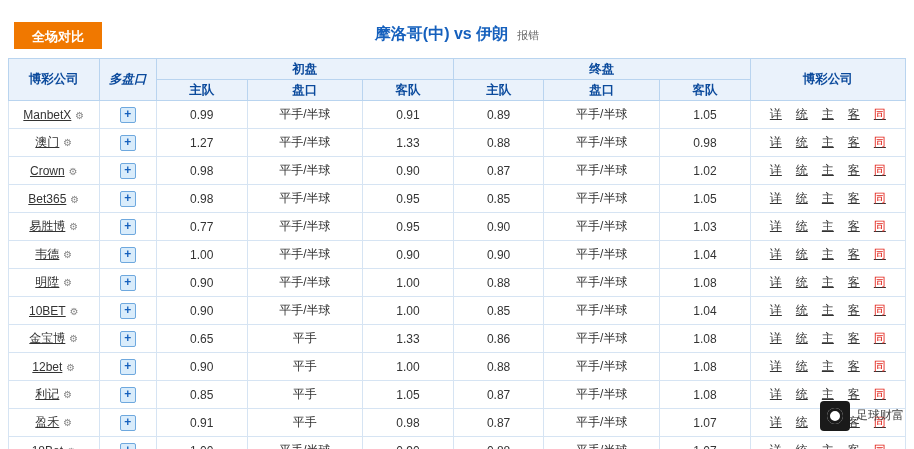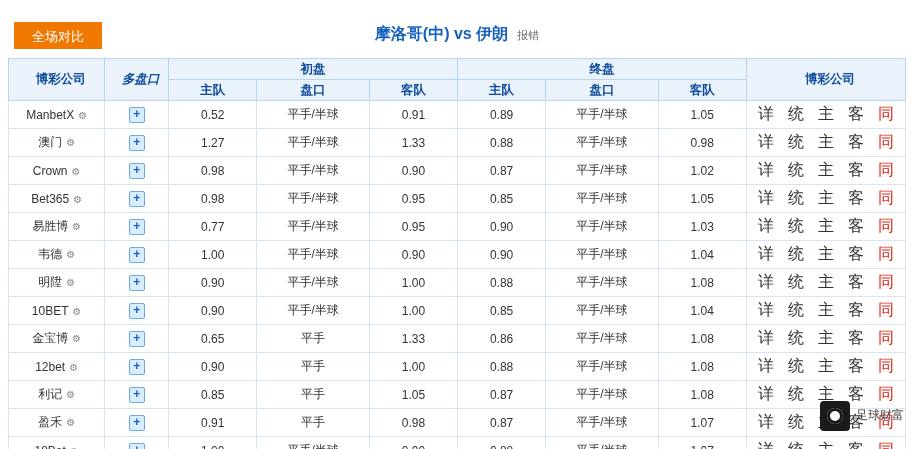--- a/index.html
+++ b/index.html
@@ -15,21 +15,21 @@
   .top-bar{
     position:absolute;left:0;top:0;width:914px;height:10px;
     background:#ffffff;
   }
   .tabs{
     position:absolute;left:14px;top:22px;
     display:flex;
   }
   .tab{
     width:88px;height:27px;line-height:27px;text-align:center;
-    font-size:13px;font-weight:normal;
+    font-size:13px;font-weight:bold;
     border:1px solid #d8d8d8;
     box-sizing:border-box;
     cursor:pointer;
     background:#f5f5f5;color:#333;
   }
   .tab.active{
     background:#f07800;color:#ffffff;border-color:#f07800;
   }
   .match-title{
     position:absolute;left:0;top:24px;width:914px;text-align:center;
@@ -48,45 +48,46 @@
   table.odds th{
     background:#eaf2fb;
     border:1px solid #b9d4ef;
     color:#0b4a9c;
     font-weight:bold;
     height:20px;
     padding:0;
     text-align:center;
     font-size:12.5px;
   }
-  table.odds th.tall{height:40px;padding-left:8px;}
+  table.odds th.tall{height:40px;}
   table.odds td{
     border:1px solid #d6e4f3;
     height:27px;
     padding:0;
     text-align:center;
     color:#333;
     background:#ffffff;
   }
   td.company{
     text-align:left;padding-left:10px;color:#1a1a1a;
     white-space:nowrap;
+    text-decoration:underline;
   }
   .gear{
     display:inline-block;margin-left:4px;
     color:#888;font-size:10px;vertical-align:middle;
   }
   .plus{
     display:inline-block;width:14px;height:14px;line-height:13px;
     border:1px solid #6ea8de;background:#d9ecfb;color:#1560bd;
     font-size:12px;font-weight:bold;text-align:center;
     border-radius:2px;cursor:pointer;
   }
   td.hist{
-    font-size:16px;color:#333;
+    font-size:12px;color:#333;text-decoration:underline;
   }
   td.hist span{cursor:pointer;margin:0 7px;}
   td.hist span.red{color:#e2231a;}
   .col-company{width:86px;}
   .col-more{width:54px;font-style:italic;}
   .col-odd{width:86px;}
   .col-hand{width:110px;margin-left:24px;}
   .col-hist{width:148px;}
   .watermark{
     position:absolute;right:10px;bottom:18px;
@@ -133,21 +134,21 @@
       <th class="col-odd">客队</th>
       <th class="col-odd">主队</th>
       <th class="col-hand">盘口</th>
       <th class="col-odd">客队</th>
     </tr>
   </thead>
   <tbody id="odds-body">
       <tr>
         <td class="company"><span>ManbetX</span><span class="gear">⚙</span></td>
         <td><span class="plus">+</span></td>
-        <td>0.52</td>
+        <td>0.99</td>
         <td>平手/半球</td>
         <td>0.91</td>
         <td>0.89</td>
         <td>平手/半球</td>
         <td>1.05</td>
         <td class="hist"><span>详</span><span>统</span><span>主</span><span>客</span><span class="red">同</span></td>
       </tr>
       <tr>
         <td class="company"><span>澳门</span><span class="gear">⚙</span></td>
         <td><span class="plus">+</span></td>

